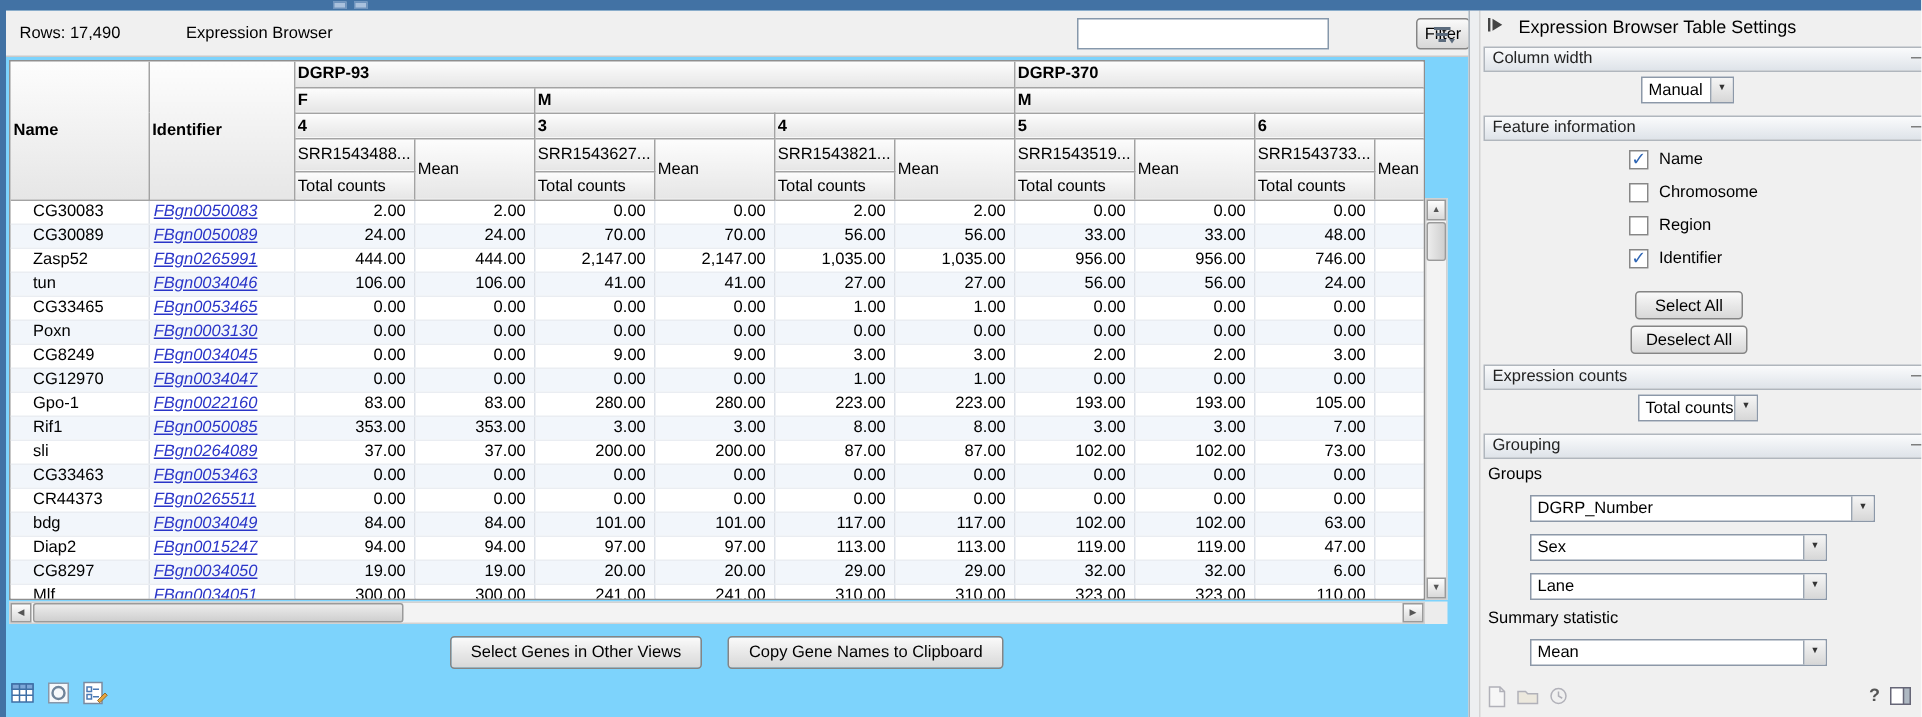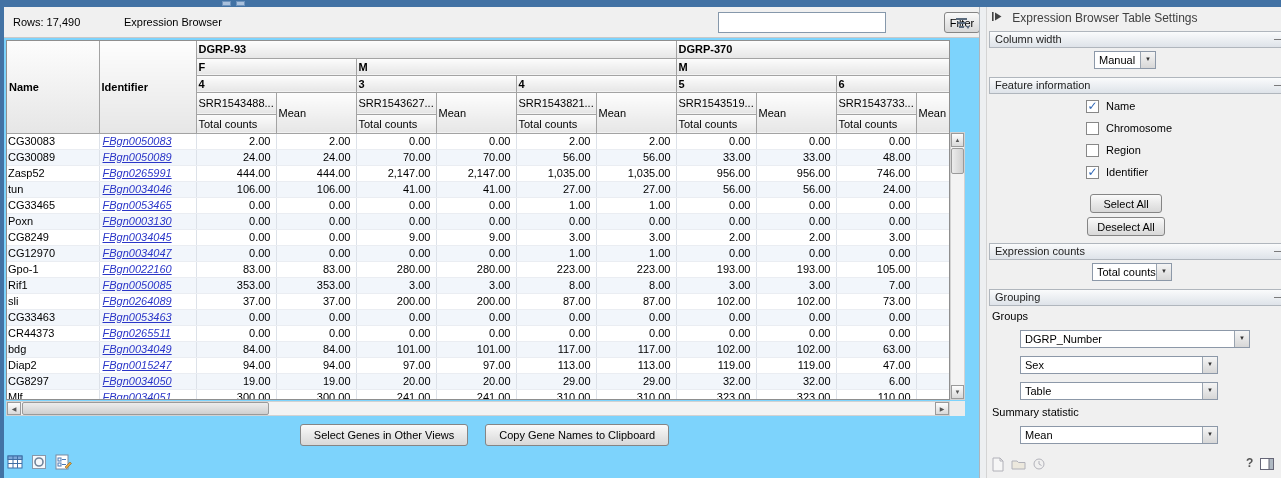--- a/index.html
+++ b/index.html
@@ -24,21 +24,21 @@
 
   
   .table-viewport { position:absolute; left:2px; top:33px; width:944px; height:360px; overflow:hidden; background:#fff; border:1px solid #8f8f8f; }
   table.grid { border-collapse:collapse; table-layout:fixed; width:989px; }
   .grid th { font-weight:normal; font-size:11px; background:linear-gradient(#fdfdfd,#e6e6e6); border-right:1px solid #a3a3a3; border-bottom:1px solid #a3a3a3; overflow:hidden; white-space:nowrap; text-align:left; padding:0 2px; }
   .hr-a th, .hr-b th, .hr-c th { font-weight:bold; height:17px; }
   .hr-d th { height:22px; } .hr-e th { height:19px; }
   .push-right { padding-left:145px; }
   .grid td { height:16px; line-height:15px; font-size:11px; border-right:1px solid #dde2e9; border-bottom:1px solid #eaedf2; overflow:hidden; white-space:nowrap; background:#fff; }
   tr.alt td { background:#f2f6fb; }
-  .c-name { padding-left:1px; }
+  .c-name { padding-left:15px; }
   .c-id { padding-left:3px; }
   .id-link { color:#2a35c8; text-decoration:underline; cursor:pointer;font-style:italic; }
   .c-num { text-align:right; padding-right:5px; }
 
   
   .vscroll { position:absolute; left:946px; top:125px; width:15px; height:268px; background:#f3f3f3; border:1px solid #d2d2d2; }
   .hscroll { position:absolute; left:2px; top:394px; width:944px; height:15px; background:#f3f3f3; border:1px solid #d2d2d2; }
   .sb-btn { position:absolute; background:linear-gradient(#fdfdfd,#d9d9d9); border:1px solid #9a9a9a; color:#555; font-size:6px; text-align:center; line-height:12px; cursor:pointer; }
   .sb-btn.up { left:0; top:0; width:13px; height:14px; }
   .sb-btn.down { left:0; bottom:0; width:13px; height:14px; }
@@ -52,21 +52,21 @@
   .footer-buttons { position:absolute; left:0; top:417px; width:961px; text-align:center; }
   .footer-buttons button { height:22px; padding:0 13px; margin:0 7px; }
   .view-icons { position:absolute; left:3px; top:447px; display:flex; gap:7px; }
   .view-icons span { display:inline-block; width:17px; height:17px; cursor:pointer; }
 
   
   .splitter { position:absolute; left:979px; top:7px; width:7px; height:471px; background:#edeff1; border-left:1px solid #adb5bd; cursor:col-resize; }
 
   
   .panel { position:absolute; left:986px; top:7px; width:295px; height:471px; background:#f0f0f0; border-left:1px solid #d4d4d4; }
-  .panel-title { position:absolute; left:5px; top:4px; height:18px; font-size:12px; color:#404040; white-space:nowrap; }
+  .panel-title { position:absolute; left:5px; top:4px; height:18px; font-size:12px; color:#000000; white-space:nowrap; }
   .panel-title .tri { display:inline-block; margin-right:6px; }
   .sec-header { position:absolute; left:2px; width:302px; height:17px; background:linear-gradient(#fafbfc,#dee3e9); border:1px solid #b0b6bd; line-height:15px; padding-left:5px; color:#222; cursor:pointer; }
   .sec-min { position:absolute; right:5px; top:-1px; color:#555; font-size:11px; cursor:pointer; }
   .dropdown { position:absolute; height:18px; background:#fff; border:1px solid #8c98a8; cursor:pointer; }
   .dd-label { position:absolute; left:4px; top:0; line-height:16px; white-space:nowrap; }
   .dd-arrow { position:absolute; right:0; top:0; width:15px; height:100%; background:linear-gradient(#f5f5f5,#d7d7d7); border-left:1px solid #9aa4b0; font-size:6px; text-align:center; line-height:15px; color:#333; }
   .cb-list { position:absolute; left:99px; top:92px; width:160px; }
   .cb-row { position:relative; height:16px; margin-bottom:6px; cursor:pointer; }
   .checkbox { position:absolute; left:0; top:1px; width:13px; height:13px; background:#fff; border:1px solid #878787; font-size:12px; line-height:11px; text-align:center; color:#2f66b5; font-weight:bold; }
   .cb-label { position:absolute; left:20px; top:1px; white-space:nowrap; }
@@ -510,21 +510,21 @@
     <span class="lbl" style="left:5px; top:303px">Groups</span>
     <div class="dropdown" style="top:323px; left:33px; width:230px">
       <span class="dd-label">DGRP_Number</span>
       <span class="dd-arrow">▼</span>
     </div>
     <div class="dropdown" style="top:349px; left:33px; width:198px">
       <span class="dd-label">Sex</span>
       <span class="dd-arrow">▼</span>
     </div>
     <div class="dropdown" style="top:375px; left:33px; width:198px">
-      <span class="dd-label">Table</span>
+      <span class="dd-label">Lane</span>
       <span class="dd-arrow">▼</span>
     </div>
     <span class="lbl" style="left:5px; top:399px">Summary statistic</span>
     <div class="dropdown" style="top:419px; left:33px; width:198px">
       <span class="dd-label">Mean</span>
       <span class="dd-arrow">▼</span>
     </div>
 
     <div class="panel-foot-left">
       <span>

